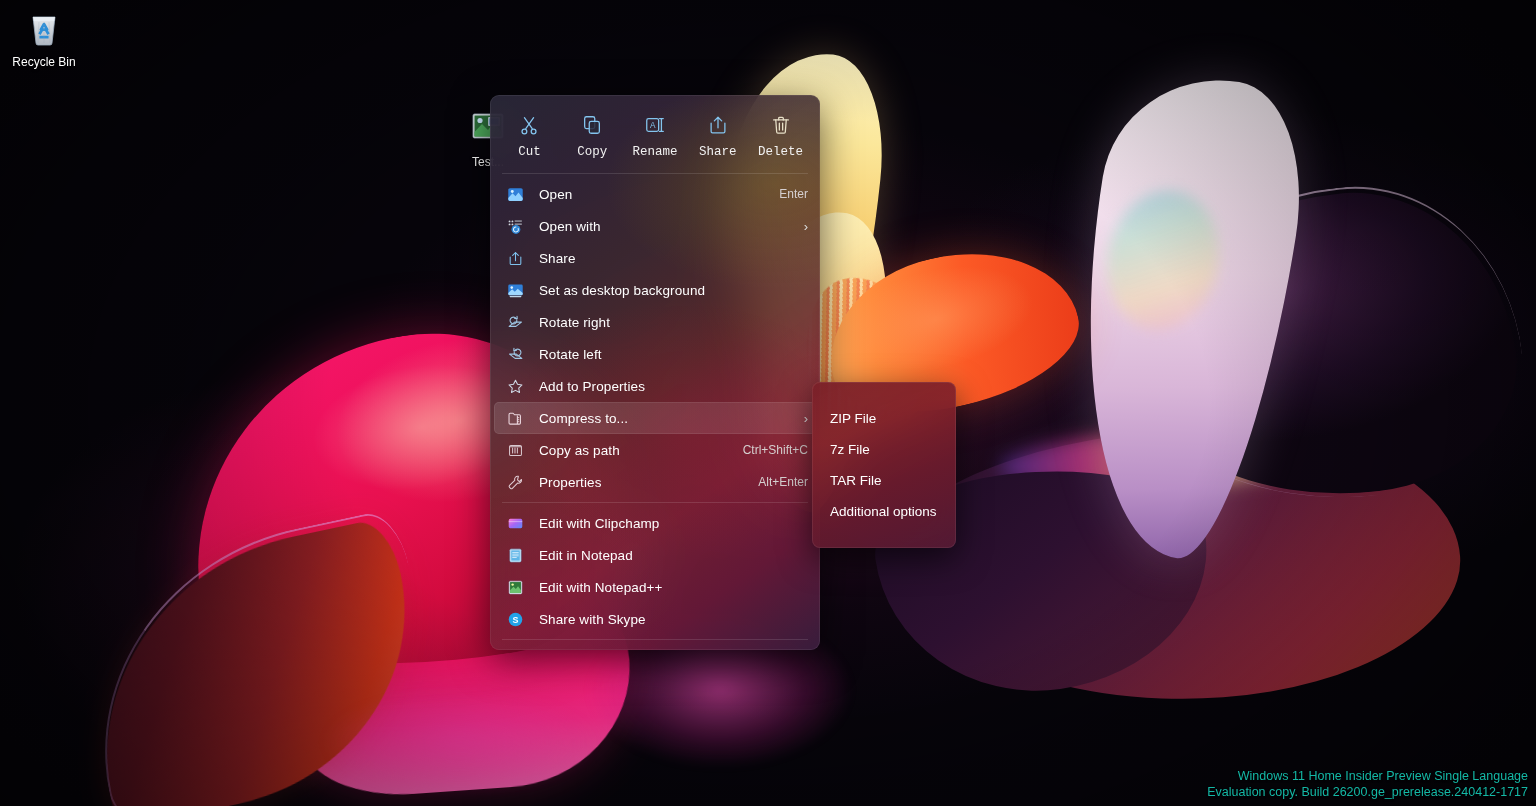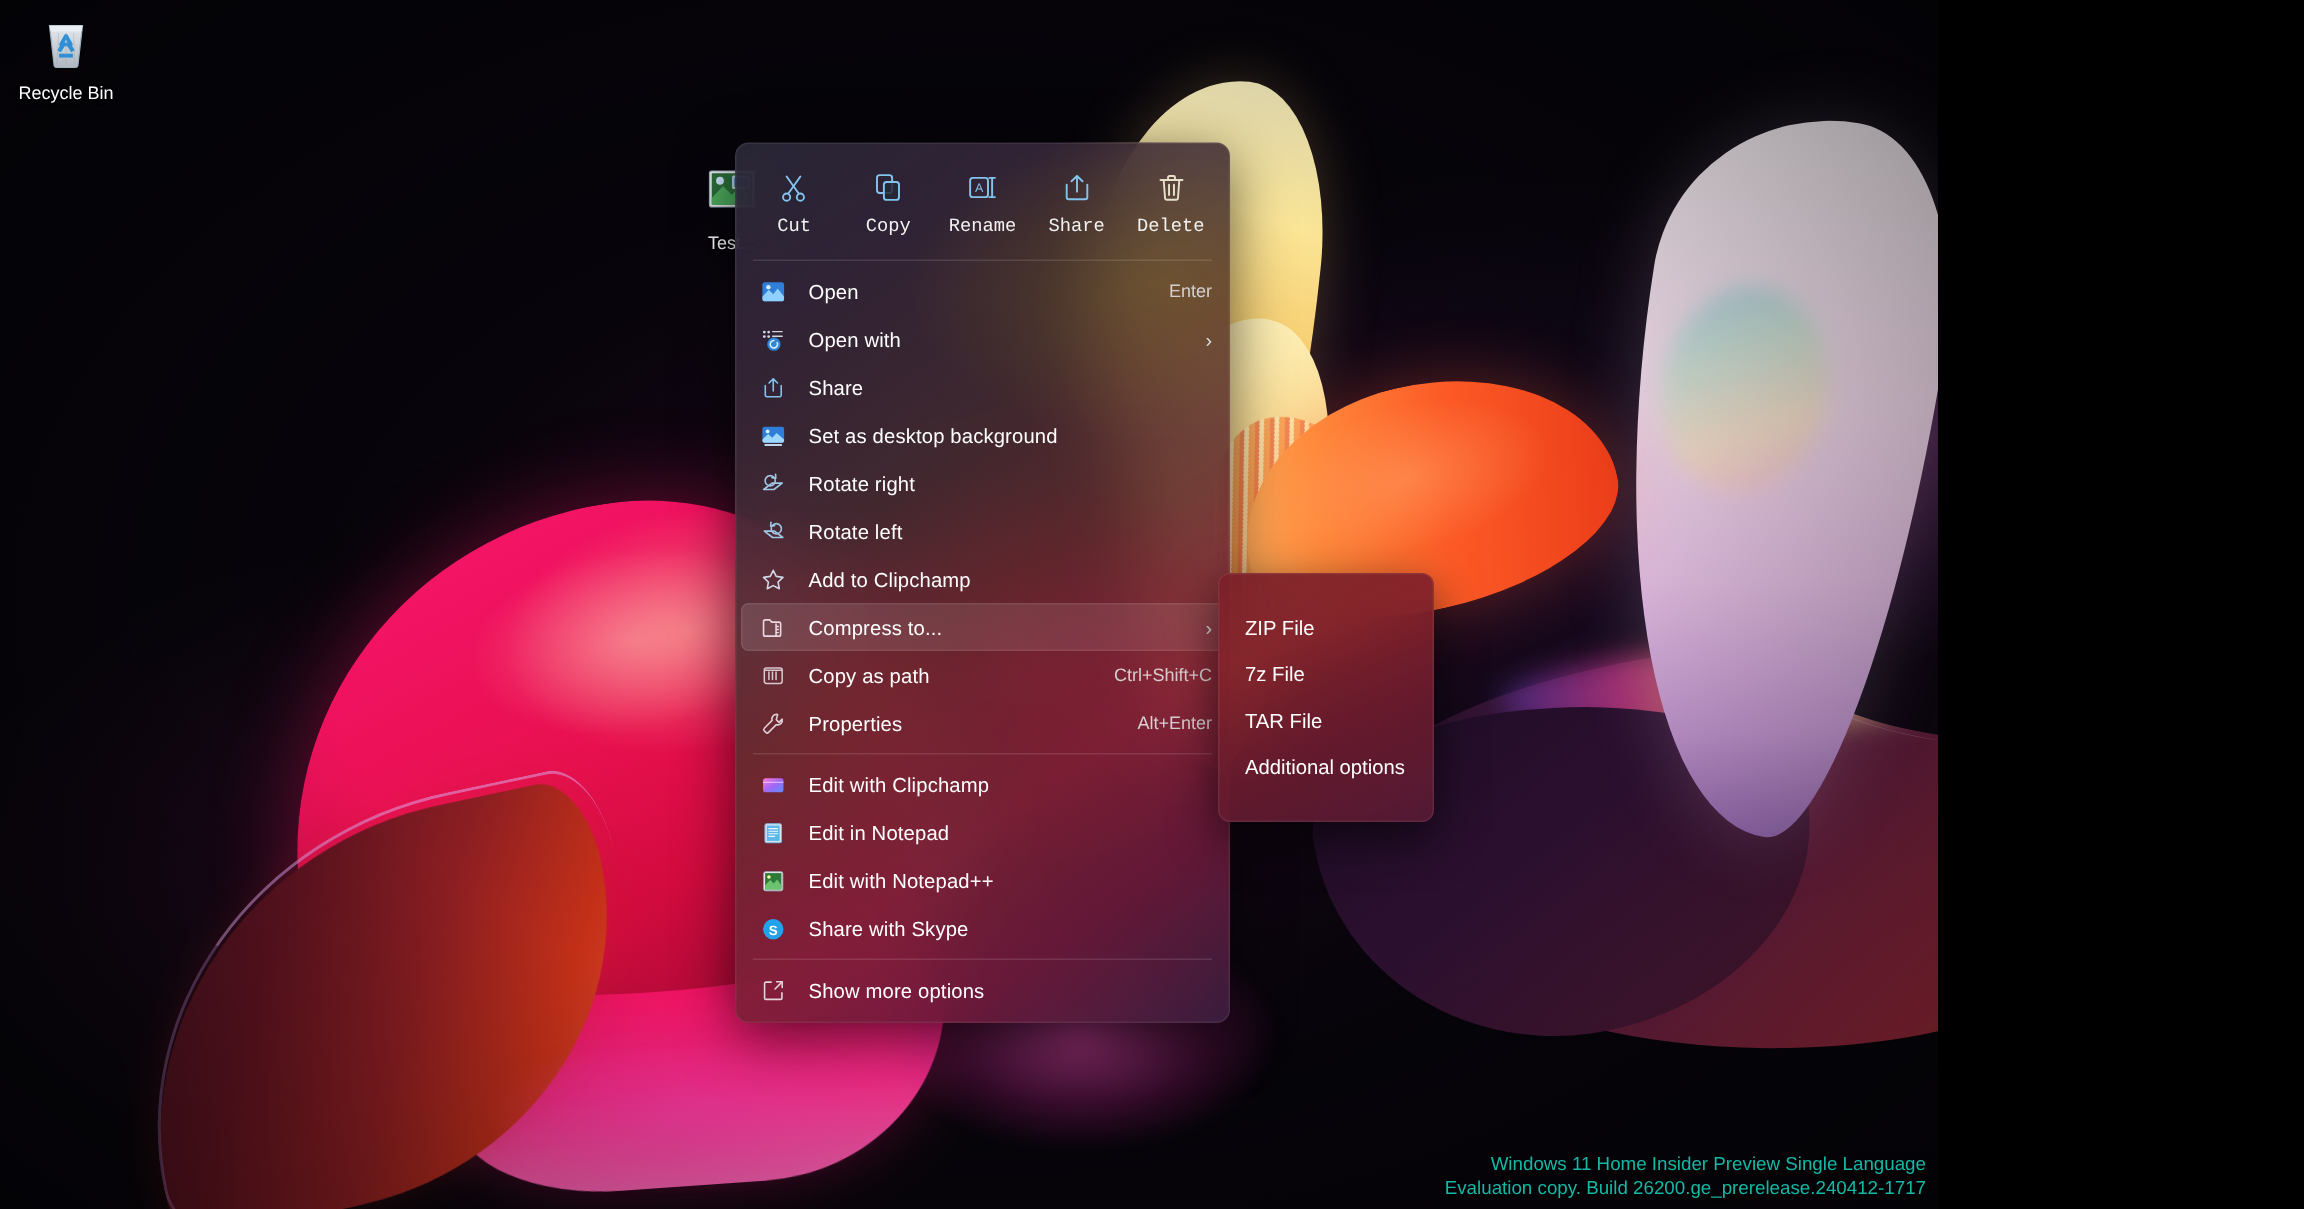--- a/index.html
+++ b/index.html
@@ -2,21 +2,21 @@
 <html><head>
 <meta charset="utf-8">
 <style>
   * { margin:0; padding:0; box-sizing:border-box; }
   html,body{
     width:1536px; height:806px; overflow:hidden;
     background:#000;
     font-family:"Liberation Sans", sans-serif;
   }
   #screen{
-    position:relative; width:1292px; height:806px;
+    position:relative; width:1536px; height:806px;
     background:#060409; overflow:hidden;
   }
 
   
   .wall{ position:absolute; inset:0; overflow:hidden; background:#07040b; }
   .wall .glowbase{
     position:absolute; left:0; top:0; width:100%; height:100%;
     background:
       radial-gradient(ellipse 640px 420px at 52% 52%, rgba(120,30,90,0.40) 0%, rgba(60,12,50,0.16) 45%, rgba(0,0,0,0) 72%),
       radial-gradient(ellipse 420px 300px at 20% 72%, rgba(90,20,70,0.30) 0%, rgba(0,0,0,0) 70%),
@@ -506,21 +506,21 @@
           </span>
           <span class="rlbl">Rotate left</span>
         </div>
 
         <div class="ctx-row">
           <span class="ric">
             <svg width="17" height="17" viewBox="0 0 20 20" fill="none" stroke="#cfd9e6" stroke-width="1.25" stroke-linejoin="round">
               <path d="M10 2.6 l2.35 4.76 l5.25 0.76 l-3.8 3.7 l0.9 5.23 l-4.7 -2.47 l-4.7 2.47 l0.9 -5.23 l-3.8 -3.7 l5.25 -0.76 Z"></path>
             </svg>
           </span>
-          <span class="rlbl">Add to Clipchamp</span>
+          <span class="rlbl">Add to Properties</span>
         </div>
 
         <div class="ctx-row selected">
           <span class="ric">
             <svg width="17" height="17" viewBox="0 0 20 20" fill="none" stroke="#ecd8e0" stroke-width="1.25" stroke-linejoin="round">
               <path d="M2.4 5.2 a1.4 1.4 0 0 1 1.4 -1.4 h3.4 l1.6 1.8 h5.6 a1.4 1.4 0 0 1 1.4 1.4 v8.2 a1.4 1.4 0 0 1 -1.4 1.4 h-10.6 a1.4 1.4 0 0 1 -1.4 -1.4 Z"></path>
               <path d="M12.2 6.6 v10"></path>
               <path d="M12.2 9 h2.2 M12.2 11.4 h2.2 M12.2 13.8 h2.2" stroke-width="1.05"></path>
             </svg>
           </span>
@@ -609,32 +609,20 @@
               <text x="10" y="14.2" font-size="10.5" fill="#ffffff" text-anchor="middle" font-family="Liberation Sans, sans-serif" font-weight="bold">S</text>
             </svg>
           </span>
           <span class="rlbl">Share with Skype</span>
         </div>
 
       </div>
 
       <div class="ctx-sep"></div>
 
-      <div>
-        <div class="ctx-row">
-          <span class="ric">
-            <svg width="17" height="17" viewBox="0 0 20 20" fill="none" stroke="#e6d2da" stroke-width="1.25" stroke-linecap="round" stroke-linejoin="round">
-              <path d="M8.4 3.2 H4.2 a1 1 0 0 0 -1 1 v11.6 a1 1 0 0 0 1 1 h11.6 a1 1 0 0 0 1 -1 v-4.2"></path>
-              <path d="M11.4 8.6 L17 3"></path>
-              <path d="M12.6 3 H17 V7.4"></path>
-            </svg>
-          </span>
-          <span class="rlbl">Show more options</span>
-        </div>
-      </div>
 
     </div>
   </div>
 
   <div class="submenu">
     <div class="sub-row">ZIP File</div>
     <div class="sub-row">7z File</div>
     <div class="sub-row">TAR File</div>
     <div class="sub-row">Additional options</div>
   </div>

